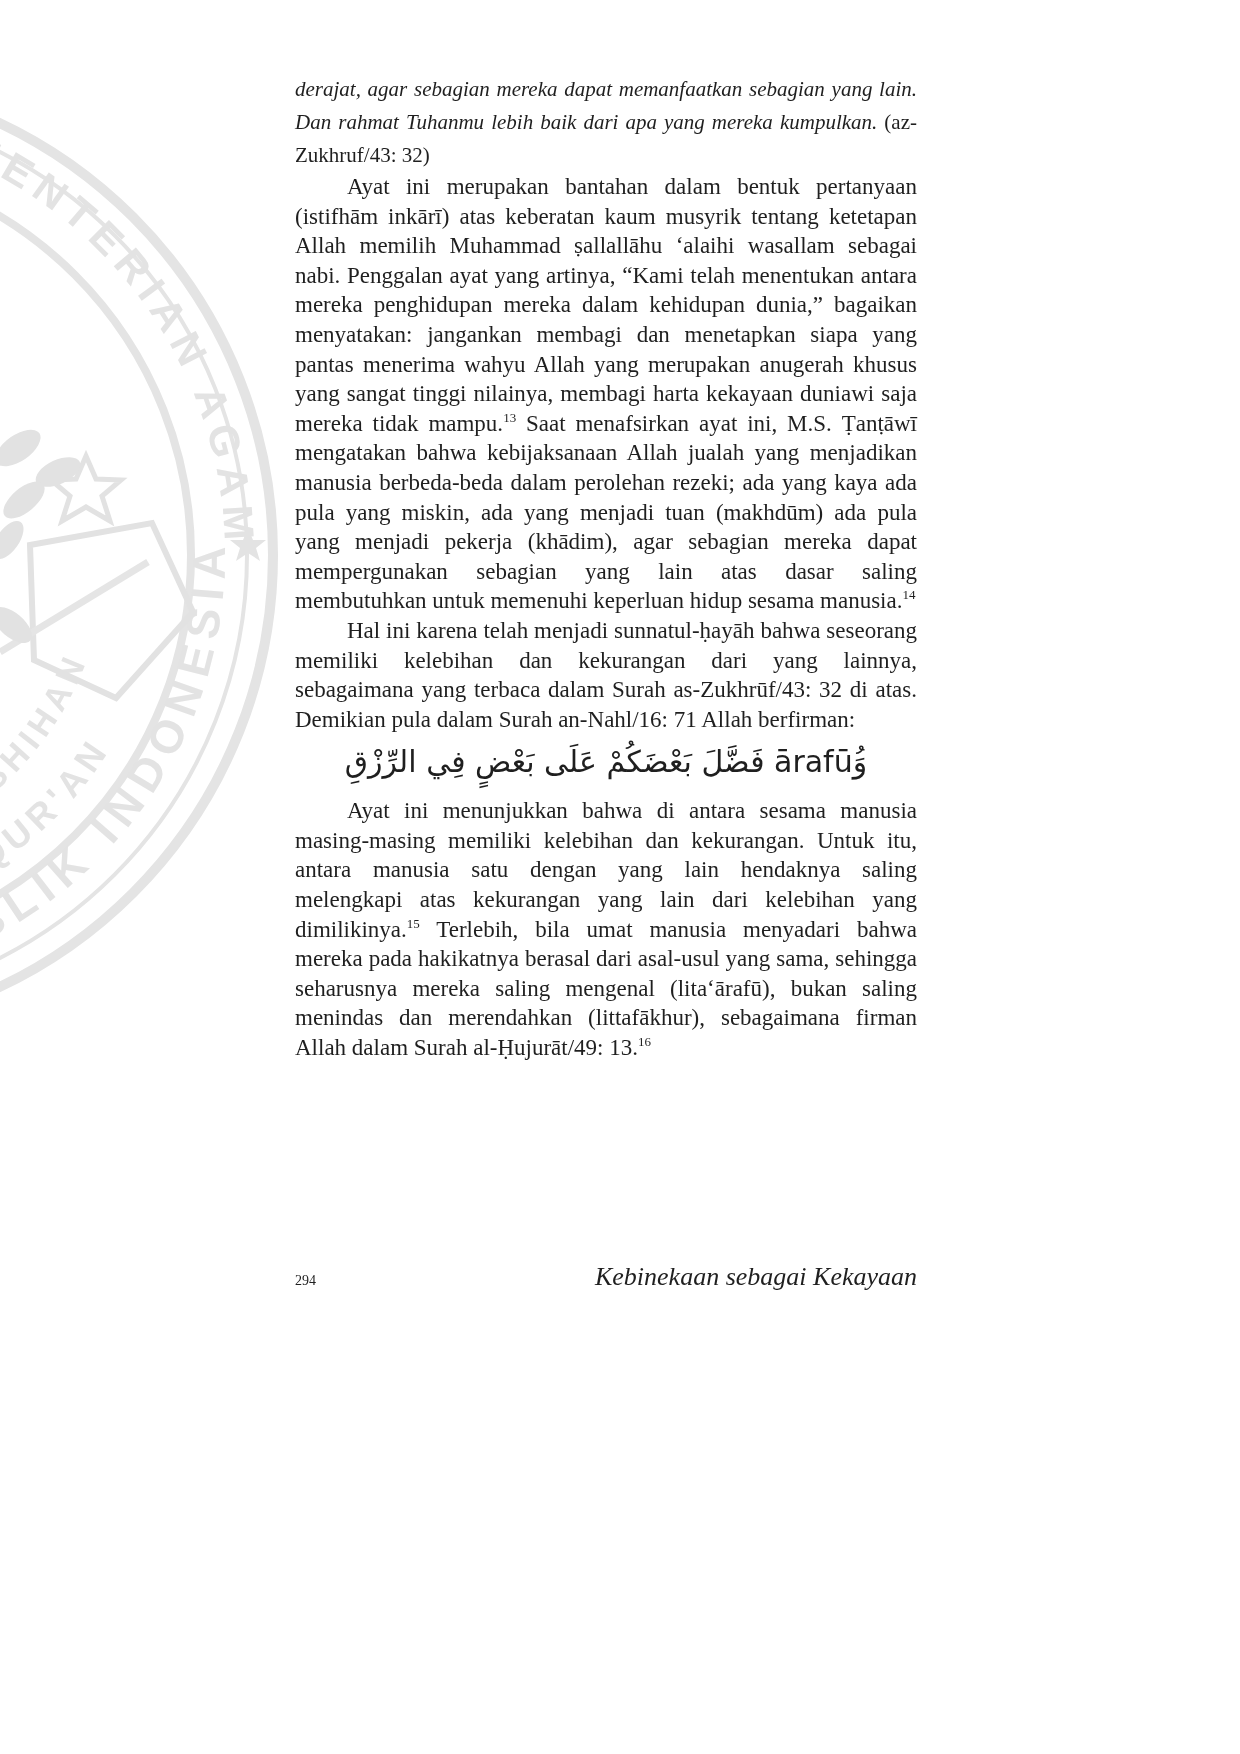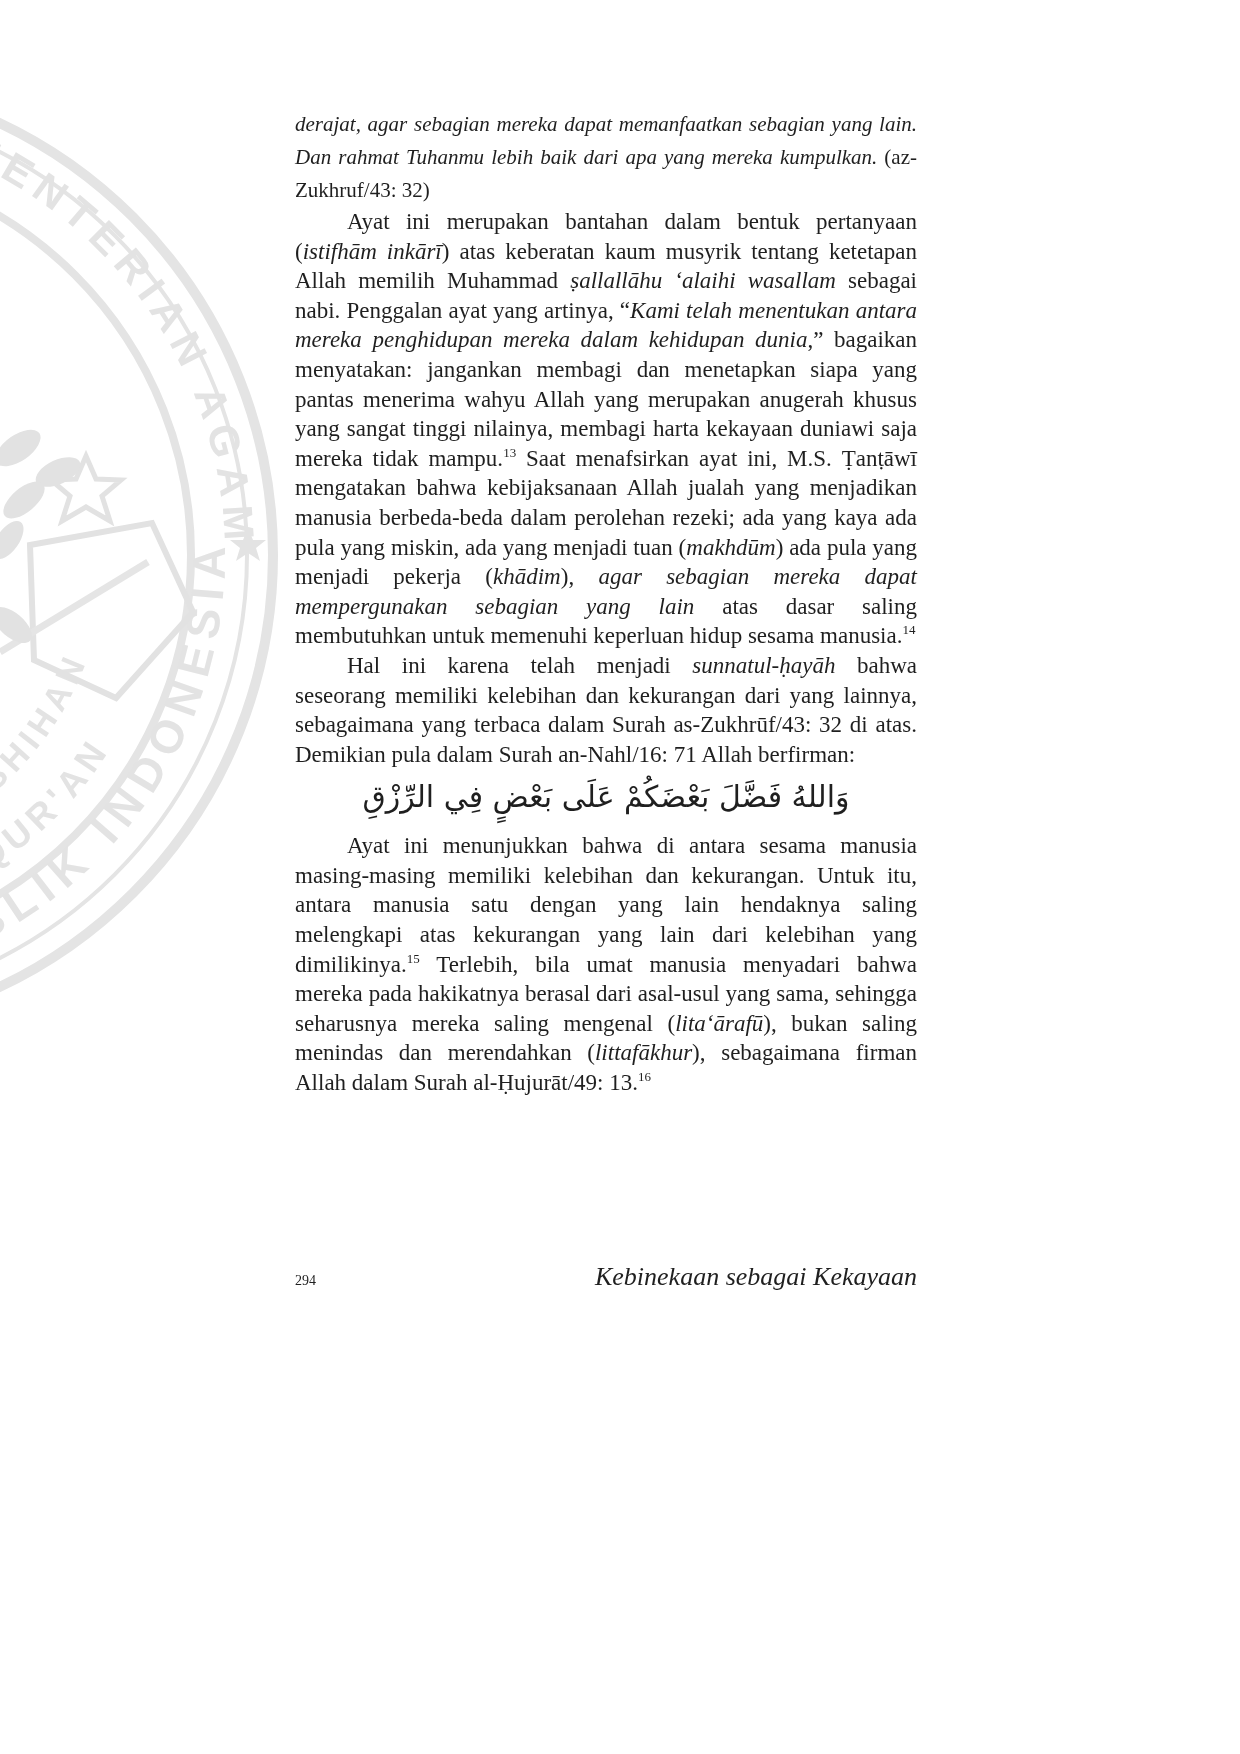--- a/index.html
+++ b/index.html
@@ -7,28 +7,28 @@
     position:relative;
     width:1240px;height:1754px;
     background:#ffffff;
     overflow:hidden;
     font-family:"Liberation Serif","DejaVu Serif",serif;
     color:#1f1f1f;
   }
   .watermark{position:absolute;left:0;top:0;pointer-events:none;z-index:0;}
   .text-column{
     position:absolute;left:295px;top:0;width:622px;
-    padding-top:108px;z-index:1;
+    padding-top:73px;z-index:1;
   }
   .text-column p{margin:0;text-align:justify;}
   .body-para{font-size:23px;line-height:29.6px;}
   .body-para.indent{text-indent:52px;}
   .bq{font-size:21px;line-height:33px;}
   .bq .it{font-style:italic;}
-  .body-para .it{font-style:italic;}
+  .body-para .it{}
   sup{font-size:13px;line-height:0;vertical-align:super;}
   .arabic{
     direction:rtl;text-align:center;
     font-family:"DejaVu Sans",sans-serif;
     font-size:30px;line-height:52px;
     margin:2px 0 8px 0;
   }
   .text-column > :nth-child(6){margin-top:18px;}
   .footer{
     position:absolute;left:295px;top:1262px;width:622px;
@@ -77,21 +77,21 @@
         <ellipse cx="8" cy="540" rx="22" ry="11" transform="rotate(-55 8 540)"></ellipse>
         <ellipse cx="12" cy="625" rx="24" ry="12" transform="rotate(40 12 625)"></ellipse>
       </g>
     </g>
   </svg>
 
   <main class="text-column">
       <p class="bq"><span class="it">derajat, agar sebagian mereka dapat memanfaatkan sebagian yang lain. Dan rahmat Tuhanmu lebih baik dari apa yang mereka kumpulkan. </span><span>(az-Zukhruf/43: 32)</span></p>
       <p class="body-para indent"><span>Ayat ini merupakan bantahan dalam bentuk pertanyaan (</span><span class="it">istifhām inkārī</span><span>) atas keberatan kaum musyrik tentang ketetapan Allah memilih Muhammad </span><span class="it">ṣallallāhu ‘alaihi wasallam</span><span> sebagai nabi. Penggalan ayat yang artinya, “</span><span class="it">Kami telah menentukan antara mereka penghidupan mereka dalam kehidupan dunia</span><span>,” bagaikan menyatakan: jangankan membagi dan menetapkan siapa yang pantas menerima wahyu Allah yang merupakan anugerah khusus yang sangat tinggi nilainya, membagi harta kekayaan duniawi saja mereka tidak mampu.</span><sup>13</sup><span> Saat menafsirkan ayat ini, M.S. Ṭanṭāwī mengatakan bahwa kebijaksanaan Allah jualah yang menjadikan manusia berbeda-beda dalam perolehan rezeki; ada yang kaya ada pula yang miskin, ada yang menjadi tuan (</span><span class="it">makhdūm</span><span>) ada pula yang menjadi pekerja (</span><span class="it">khādim</span><span>), </span><span class="it">agar sebagian mereka dapat mempergunakan sebagian yang lain</span><span> atas dasar saling membutuhkan untuk memenuhi keperluan hidup sesama manusia.</span><sup>14</sup></p>
       <p class="body-para indent"><span>Hal ini karena telah menjadi </span><span class="it">sunnatul-ḥayāh</span><span> bahwa seseorang memiliki kelebihan dan kekurangan dari yang lainnya, sebagaimana yang terbaca dalam Surah as-Zukhrūf/43: 32 di atas. Demikian pula dalam Surah an-Nahl/16: 71 Allah berfirman:</span></p>
-      <div class="arabic" dir="rtl">وَاللهُ فَضَّلَ بَعْضَكُمْ عَلَى بَعْضٍ فِي الرِّزْقِ</div>
+      <div class="arabic" dir="rtl">وَārafūُ فَضَّلَ بَعْضَكُمْ عَلَى بَعْضٍ فِي الرِّزْقِ</div>
       <p class="body-para indent"><span>Ayat ini menunjukkan bahwa di antara sesama manusia masing-masing memiliki kelebihan dan kekurangan. Untuk itu, antara manusia satu dengan yang lain hendaknya saling melengkapi atas kekurangan yang lain dari kelebihan yang dimilikinya.</span><sup>15</sup><span> Terlebih, bila umat manusia menyadari bahwa mereka pada hakikatnya berasal dari asal-usul yang sama, sehingga seharusnya mereka saling mengenal (</span><span class="it">lita‘ārafū</span><span>), bukan saling menindas dan merendahkan (</span><span class="it">littafākhur</span><span>), sebagaimana firman Allah dalam Surah al-Ḥujurāt/49: 13.</span><sup>16</sup></p>
     </main>
 
   <footer class="footer">
     <span class="page-number">294</span>
     <span class="running-title">Kebinekaan sebagai Kekayaan</span>
   </footer>
 
 </div>
 

